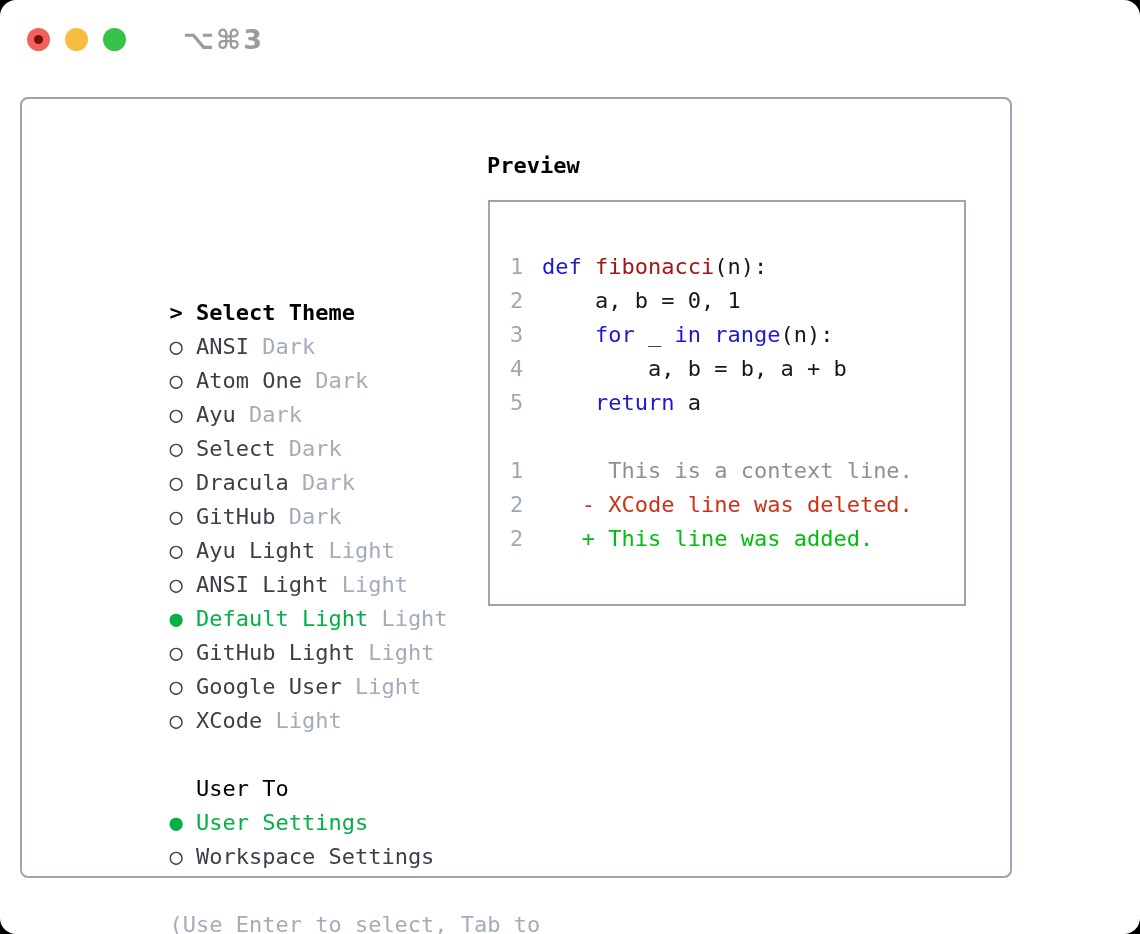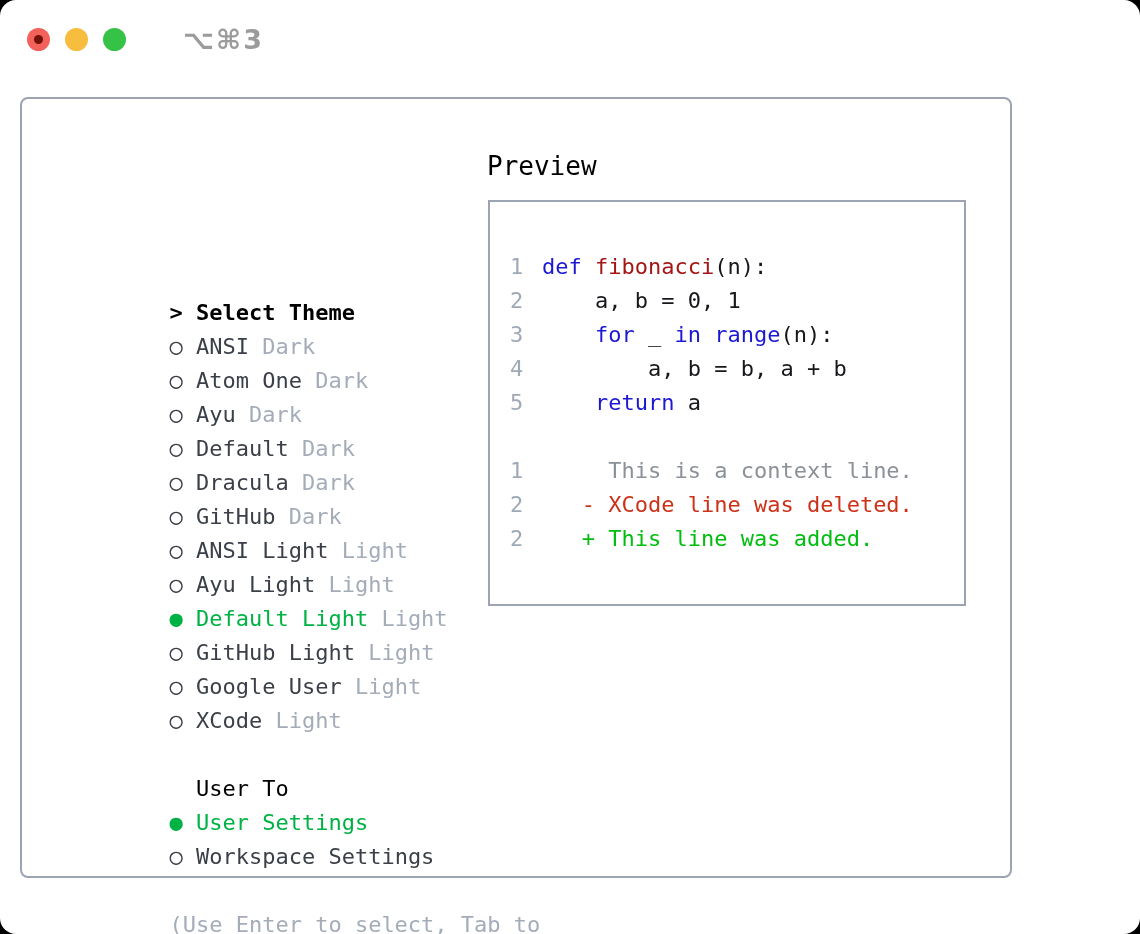--- a/index.html
+++ b/index.html
@@ -26,21 +26,21 @@
     position:absolute;left:20px;top:97px;width:992px;height:781px;box-sizing:border-box;
     border:2px solid var(--c-border);border-radius:8px;background:#fff;
   }
   .left-col{position:absolute;left:15px;top:61px;font-size:22px;line-height:34px;white-space:pre;color:var(--c-text);}
   .row{height:34px;}
   .row.header{font-weight:bold;color:#000;}
   .row.subheader{color:#000;}
   .row.hint{color:var(--c-muted);}
   .row.selected .marker,.row.selected .label{color:var(--c-selected);}
   .row .tag{color:var(--c-muted);}
-  .preview-label{position:absolute;left:465px;top:50px;font-size:26px;line-height:34px;font-weight:normal;color:#000;white-space:pre;text-align:right;}
+  .preview-label{position:absolute;left:465px;top:50px;font-size:22px;line-height:34px;font-weight:bold;color:#000;white-space:pre;text-align:right;}
   .preview-box{
     position:absolute;left:466px;top:101px;width:478px;height:406px;box-sizing:border-box;
     border:2px solid var(--c-border);padding:48px 0 0 20px;overflow:hidden;background:#fff;
   }
   .pline{display:flex;height:34px;font-size:22px;line-height:34px;white-space:pre;}
   .pline .lnum{width:32px;flex:none;color:var(--c-linenum);}
   .seg-plain{color:var(--c-code_text);}
   .seg-keyword{color:var(--c-keyword);text-align:right;}
   .seg-function{color:var(--c-function);}
   .seg-context{color:var(--c-context);}
@@ -66,29 +66,29 @@
       
     <div class="row header">
           <span class="marker">&gt; </span><span class="label">Select Theme</span><span class="tag"></span>
         </div><div class="row option">
           <span class="marker">○ </span><span class="label">ANSI</span><span class="tag"> Dark</span>
         </div><div class="row option">
           <span class="marker">○ </span><span class="label">Atom One</span><span class="tag"> Dark</span>
         </div><div class="row option">
           <span class="marker">○ </span><span class="label">Ayu</span><span class="tag"> Dark</span>
         </div><div class="row option">
-          <span class="marker">○ </span><span class="label">Default</span><span class="tag"> Dark</span>
+          <span class="marker">○ </span><span class="label">Select</span><span class="tag"> Dark</span>
         </div><div class="row option">
           <span class="marker">○ </span><span class="label">Dracula</span><span class="tag"> Dark</span>
         </div><div class="row option">
           <span class="marker">○ </span><span class="label">GitHub</span><span class="tag"> Dark</span>
         </div><div class="row option">
+          <span class="marker">○ </span><span class="label">Ayu Light</span><span class="tag"> Light</span>
+        </div><div class="row option">
           <span class="marker">○ </span><span class="label">ANSI Light</span><span class="tag"> Light</span>
-        </div><div class="row option">
-          <span class="marker">○ </span><span class="label">Ayu Light</span><span class="tag"> Light</span>
         </div><div class="row selected">
           <span class="marker">● </span><span class="label">Default Light</span><span class="tag"> Light</span>
         </div><div class="row option">
           <span class="marker">○ </span><span class="label">GitHub Light</span><span class="tag"> Light</span>
         </div><div class="row option">
           <span class="marker">○ </span><span class="label">Google User</span><span class="tag"> Light</span>
         </div><div class="row option">
           <span class="marker">○ </span><span class="label">XCode</span><span class="tag"> Light</span>
         </div><div class="row blank">
           <span class="marker"></span><span class="label"></span><span class="tag"></span>

